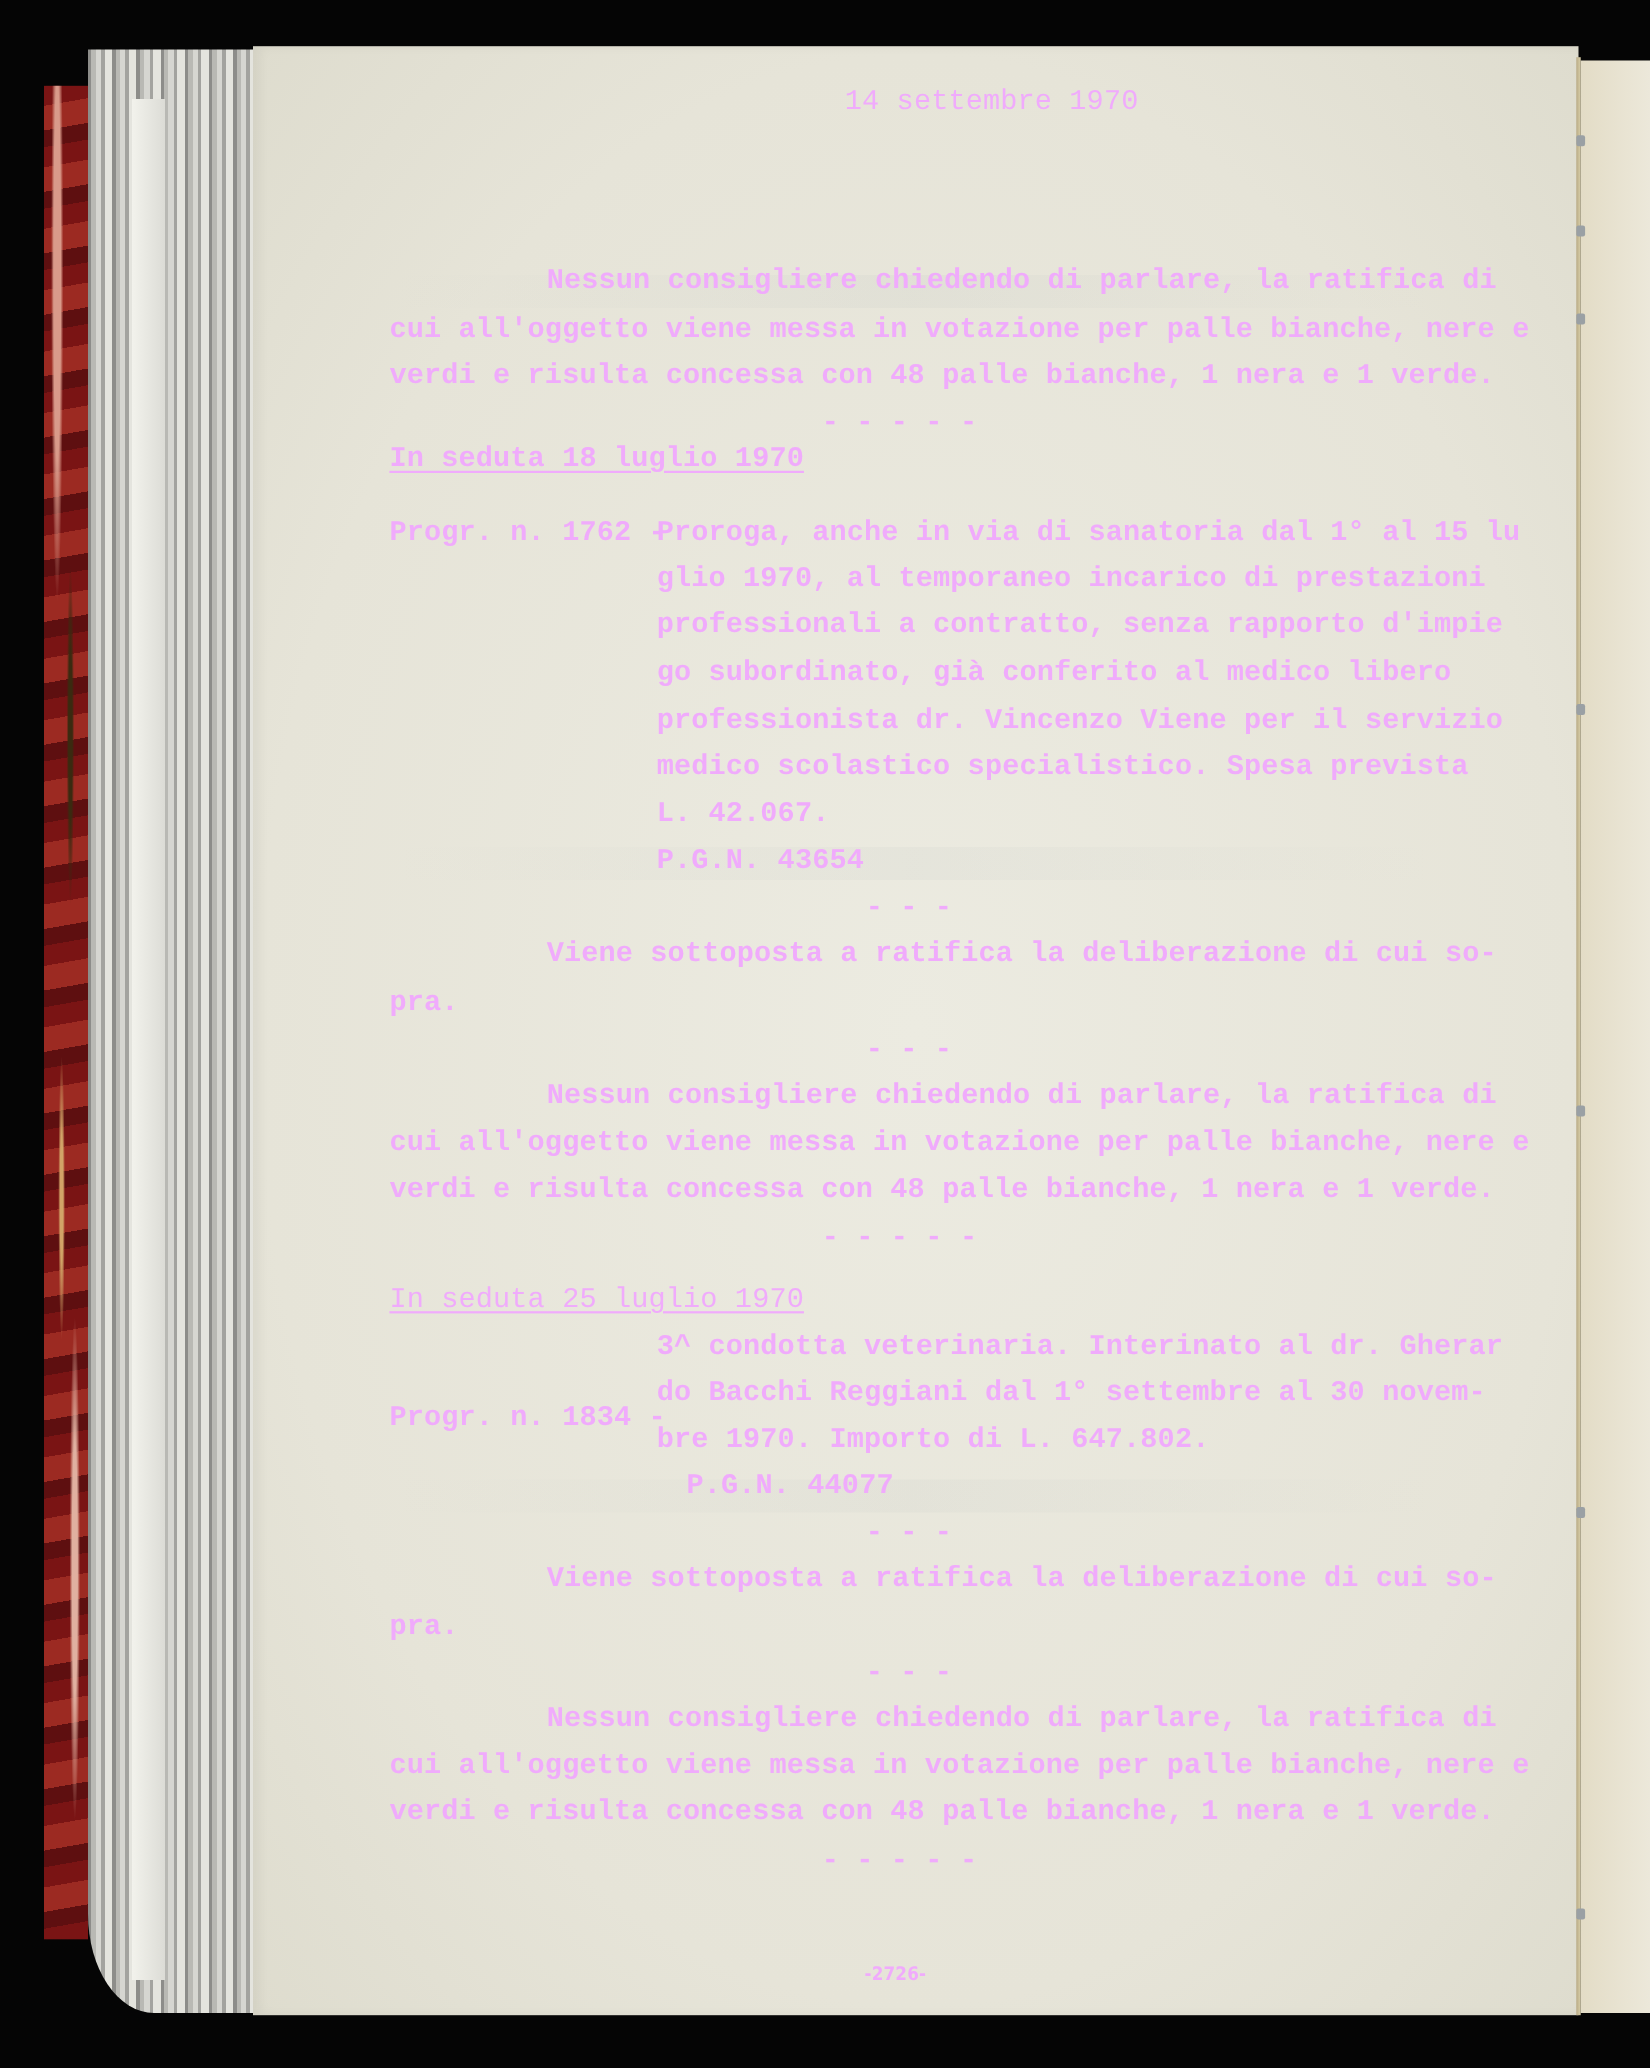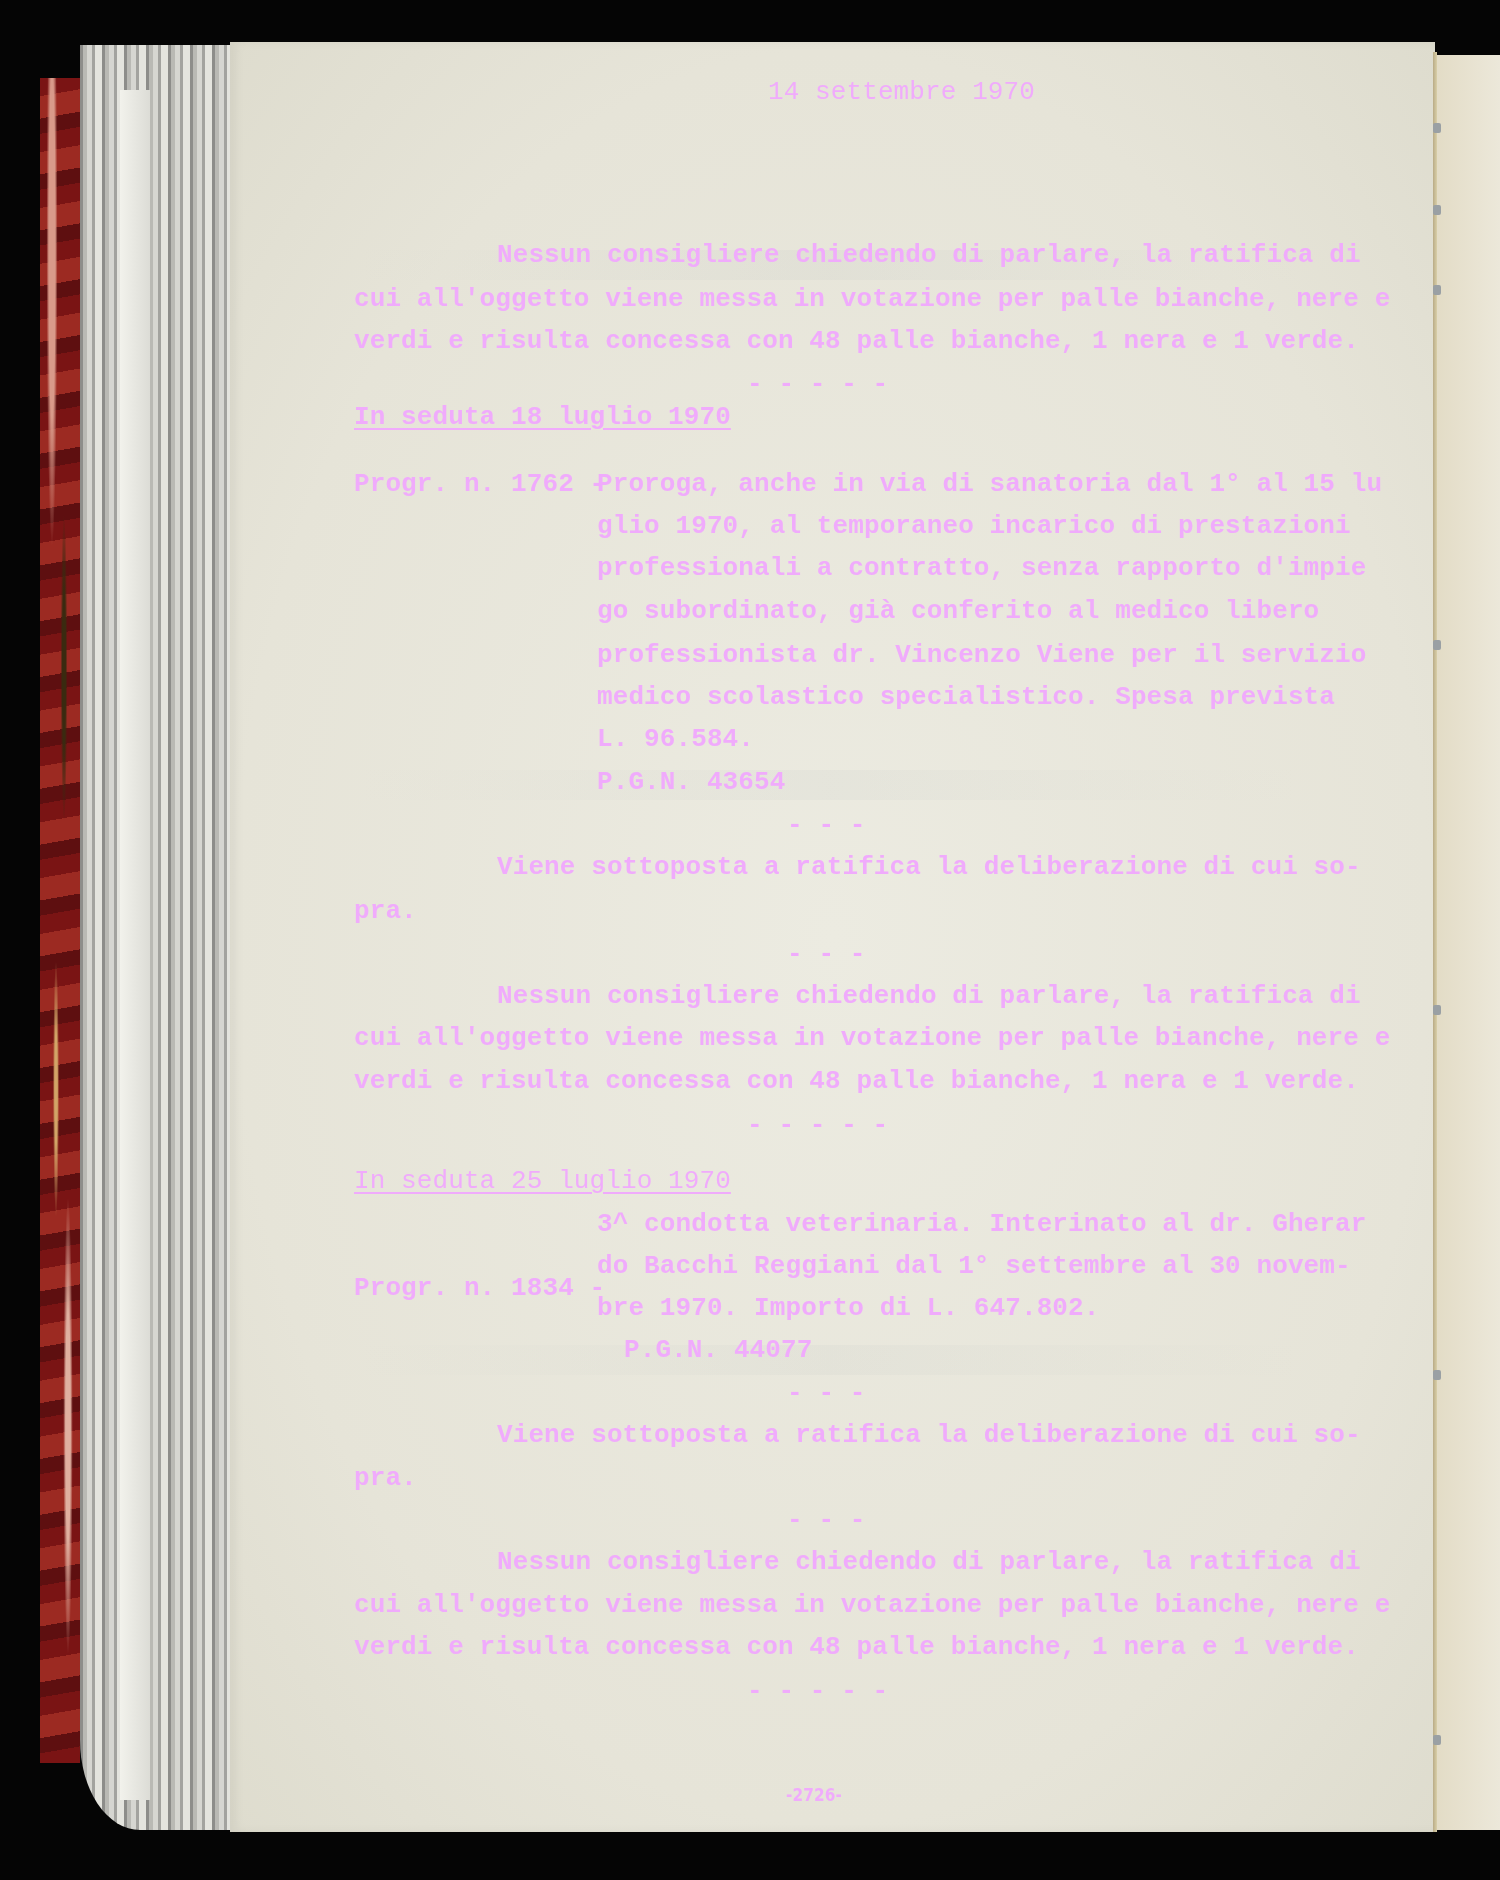--- a/index.html
+++ b/index.html
@@ -84,21 +84,21 @@
 <div class="line" style="left:747px;top:384px">- - - - -</div>
 
 <div class="line u" style="left:354px;top:417px;font-weight:bold">In seduta 18 luglio 1970</div>
 <div class="line" style="left:354px;top:484px">Progr. n. 1762 -</div>
 <div class="line" style="left:597px;top:484px">Proroga, anche in via di sanatoria dal 1° al 15 lu</div>
 <div class="line" style="left:597px;top:526px">glio 1970, al temporaneo incarico di prestazioni</div>
 <div class="line" style="left:597px;top:568px">professionali a contratto, senza rapporto d'impie</div>
 <div class="line" style="left:597px;top:611px">go subordinato, già conferito al medico libero</div>
 <div class="line" style="left:597px;top:655px">professionista dr. Vincenzo Viene per il servizio</div>
 <div class="line" style="left:597px;top:697px">medico scolastico specialistico. Spesa prevista</div>
-<div class="line" style="left:597px;top:739px">L. 96.584.</div>
+<div class="line" style="left:597px;top:739px">L. 42.067.</div>
 <div class="line" style="left:597px;top:782px">P.G.N. 43654</div>
 <div class="line" style="left:787px;top:825px">- - -</div>
 <div class="line" style="left:497px;top:867px">Viene sottoposta a ratifica la deliberazione di cui so-</div>
 <div class="line" style="left:354px;top:911px">pra.</div>
 <div class="line" style="left:787px;top:954px">- - -</div>
 <div class="line" style="left:497px;top:996px">Nessun consigliere chiedendo di parlare, la ratifica di</div>
 <div class="line" style="left:354px;top:1038px">cui all'oggetto viene messa in votazione per palle bianche, nere e</div>
 <div class="line" style="left:354px;top:1081px">verdi e risulta concessa con 48 palle bianche, 1 nera e 1 verde.</div>
 <div class="line" style="left:747px;top:1125px">- - - - -</div>
 

